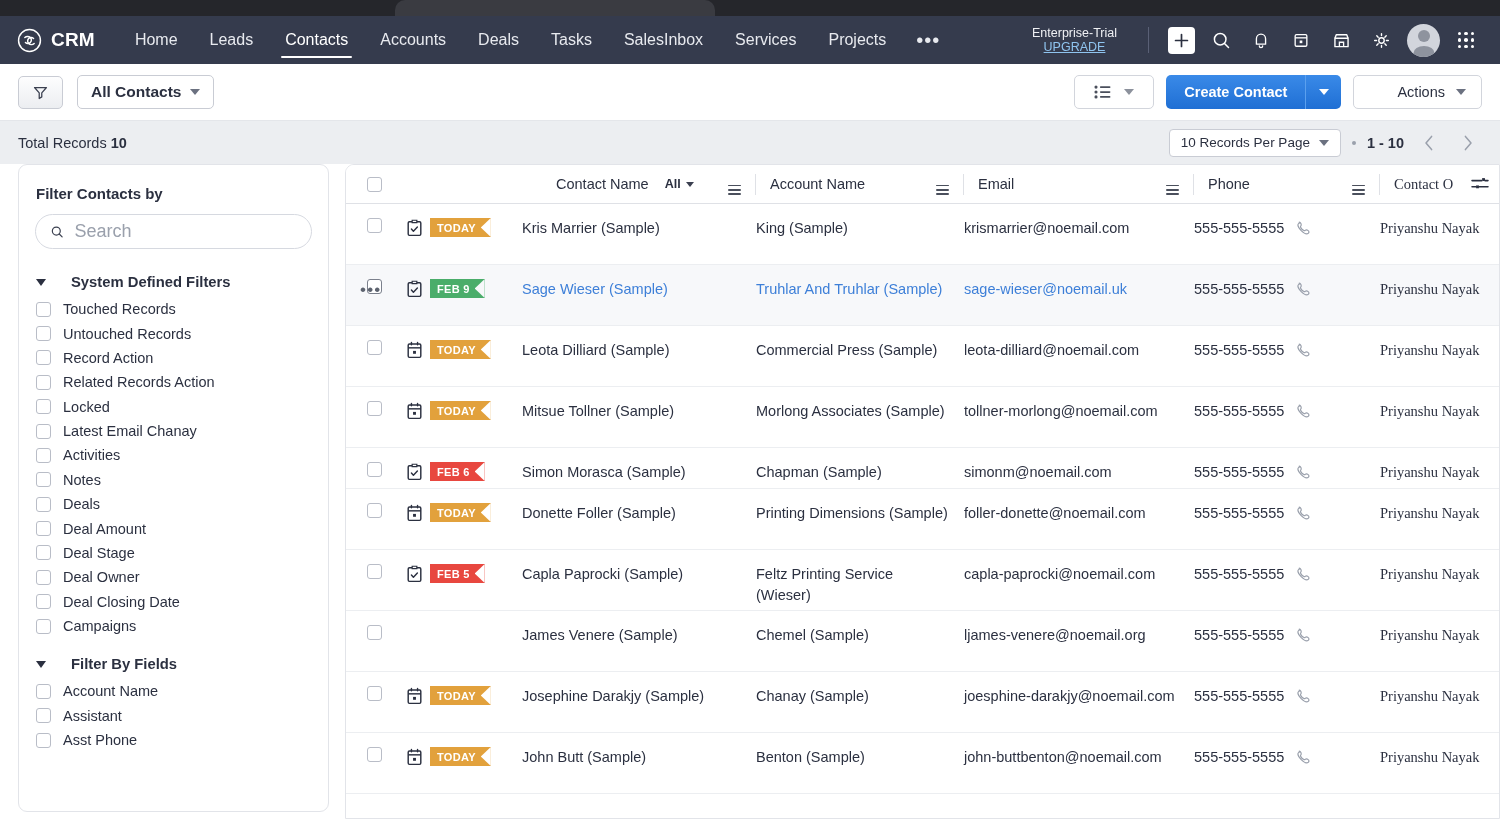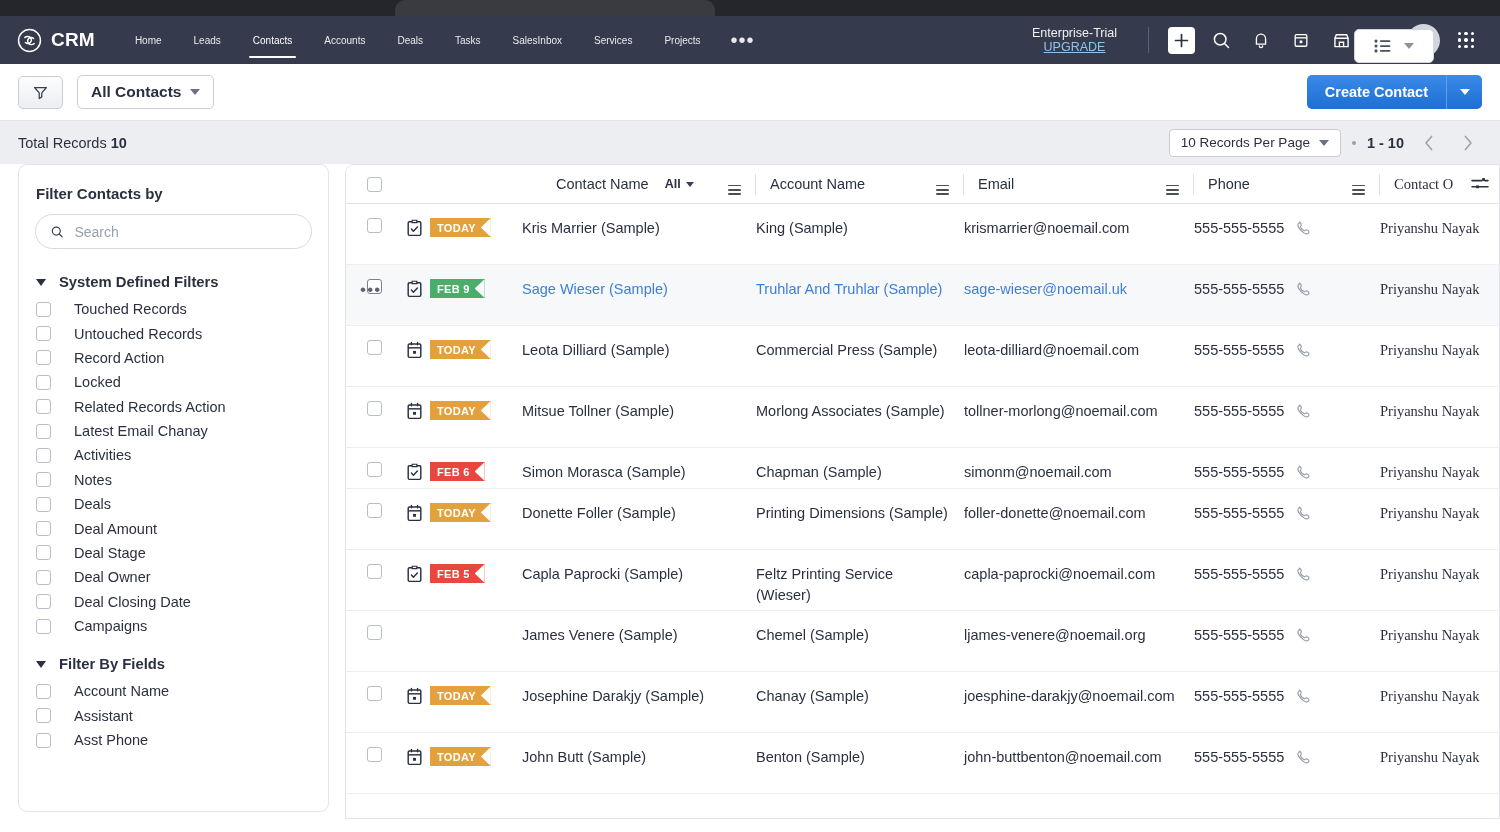--- a/index.html
+++ b/index.html
@@ -30,21 +30,21 @@
     display: flex; align-items: center; gap: 9px;
     margin-left: 17px; margin-right: 24px;
   }
   .brand-logo { width: 25px; height: 25px; display:block; }
   .brand-text {
     color: #fff; font-size: 19px; font-weight: bold; letter-spacing: .2px; text-align: right;
   }
   .navlinks { display: flex; align-items: center; height: 48px; }
   .navlink {
     position: relative;
-    color: #e8eaef; font-size: 10px;
+    color: #e8eaef; font-size: 16px;
     padding: 16px 16px; height: 48px;
     display: flex; align-items: center; cursor: pointer;
     white-space: nowrap;
   }
   .navlink.active { color: #ffffff; }
   .navlink.active::after {
     content: ""; position: absolute; left: 12px; right: 12px; bottom: 6px;
     height: 2.5px; background: #fff; border-radius: 2px;
   }
   .navlink.dots { font-size: 20px; letter-spacing: 1px; padding: 0 14px; }
@@ -94,21 +94,21 @@
     display: flex; align-items: center; justify-content: center; cursor: pointer;
   }
   .view-select {
     height: 34px; border: 1px solid #c9ccd4; border-radius: 5px; background: #fff;
     display: flex; align-items: center; gap: 9px; padding: 0 13px;
     margin-left: 14px; cursor: pointer;
   }
   .view-select span { font-size: 15.5px; font-weight: bold; color: #2b3040; }
   .caret { width:0; height:0; border-left:5px solid transparent; border-right:5px solid transparent; border-top:6px solid #6b7180; }
   .caret.w { border-top-color:#ffffff; }
-  .tb-right { margin-left: auto; display: flex; align-items: center; gap: 12px; flex-direction: column; }
+  .tb-right { margin-left: auto; display: flex; align-items: center; gap: 12px; }
   .listview-btn {
     width: 80px; height: 34px; border: 1px solid #d2d5dc; border-radius: 5px;
     background: #fff; display: flex; align-items: center; justify-content: center;
     gap: 12px; cursor: pointer;
   }
   .create-group { display: flex; height: 34px; }
   .create-btn {
     background: linear-gradient(#3a8ae8, #1f6fd4); color: #fff;
     font-size: 14.5px; font-weight: bold; border: none;
     padding: 0 18px; border-radius: 5px 0 0 5px; cursor: pointer;
@@ -147,31 +147,31 @@
     position: absolute; top: 164px; left: 18px; width: 311px; height: 648px;
     background: #fff; border: 1px solid #e2e4e9; border-radius: 9px;
     overflow: hidden; padding: 20px 0 0 0;
   }
   .sb-title { font-size: 15px; font-weight: bold; color: #2b3040; padding: 0 17px 12px; }
   .sb-search {
     margin: 0 16px 14px; height: 35px; border: 1px solid #d6d9e0; border-radius: 18px;
     display: flex; align-items: center; padding: 0 14px; gap: 10px; cursor: text;
   }
   .sb-search input {
-    border: none; outline: none; font-size: 14px; color: #2b3040;
+    border: none; outline: none; font-size: 18px; color: #2b3040;
     font-family: inherit; width: 100%; background: transparent;
   }
   .sb-search input::placeholder { color: #9aa0ac; }
   .sb-group {
-    display: flex; align-items: center; gap: 13px;
+    display: flex; align-items: center; gap: 25px;
     padding: 11px 17px 7px; cursor: pointer;
   }
   .sb-group .tri { width:0;height:0;border-left:5.5px solid transparent;border-right:5.5px solid transparent;border-top:7px solid #2b3040; }
   .sb-group span { font-size: 14.8px; font-weight: bold; color: #2b3040; }
-  .sb-item { display: flex; align-items: center; gap: 23px; padding: 4.2px 17px; cursor: pointer; }
+  .sb-item { display: flex; align-items: center; gap: 12px; padding: 4.2px 17px; cursor: pointer; }
   .cbx { width: 15px; height: 15px; border: 1.4px solid #b9bdc7; border-radius: 3px; background:#fff; flex:none; }
   .sb-item span { font-size: 14.5px; color: #2b3040; }
 
   
   .table-wrap {
     position: absolute; top: 164px; left: 345px; width: 1155px; height: 655px;
     background: #fff; border: 1px solid #e2e4e9; border-top-left-radius: 9px;
     overflow: hidden;
   }
   .thead {
@@ -405,25 +405,25 @@
   <div class="sb-item">
       <div class="cbx"></div>
       <span>Untouched Records</span>
     </div>
   <div class="sb-item">
       <div class="cbx"></div>
       <span>Record Action</span>
     </div>
   <div class="sb-item">
       <div class="cbx"></div>
+      <span>Related Records Action</span>
+    </div>
+  <div class="sb-item">
+      <div class="cbx"></div>
       <span>Locked</span>
-    </div>
-  <div class="sb-item">
-      <div class="cbx"></div>
-      <span>Related Records Action</span>
     </div>
   <div class="sb-item">
       <div class="cbx"></div>
       <span>Latest Email Chanay</span>
     </div>
   <div class="sb-item">
       <div class="cbx"></div>
       <span>Activities</span>
     </div>
   <div class="sb-item">

